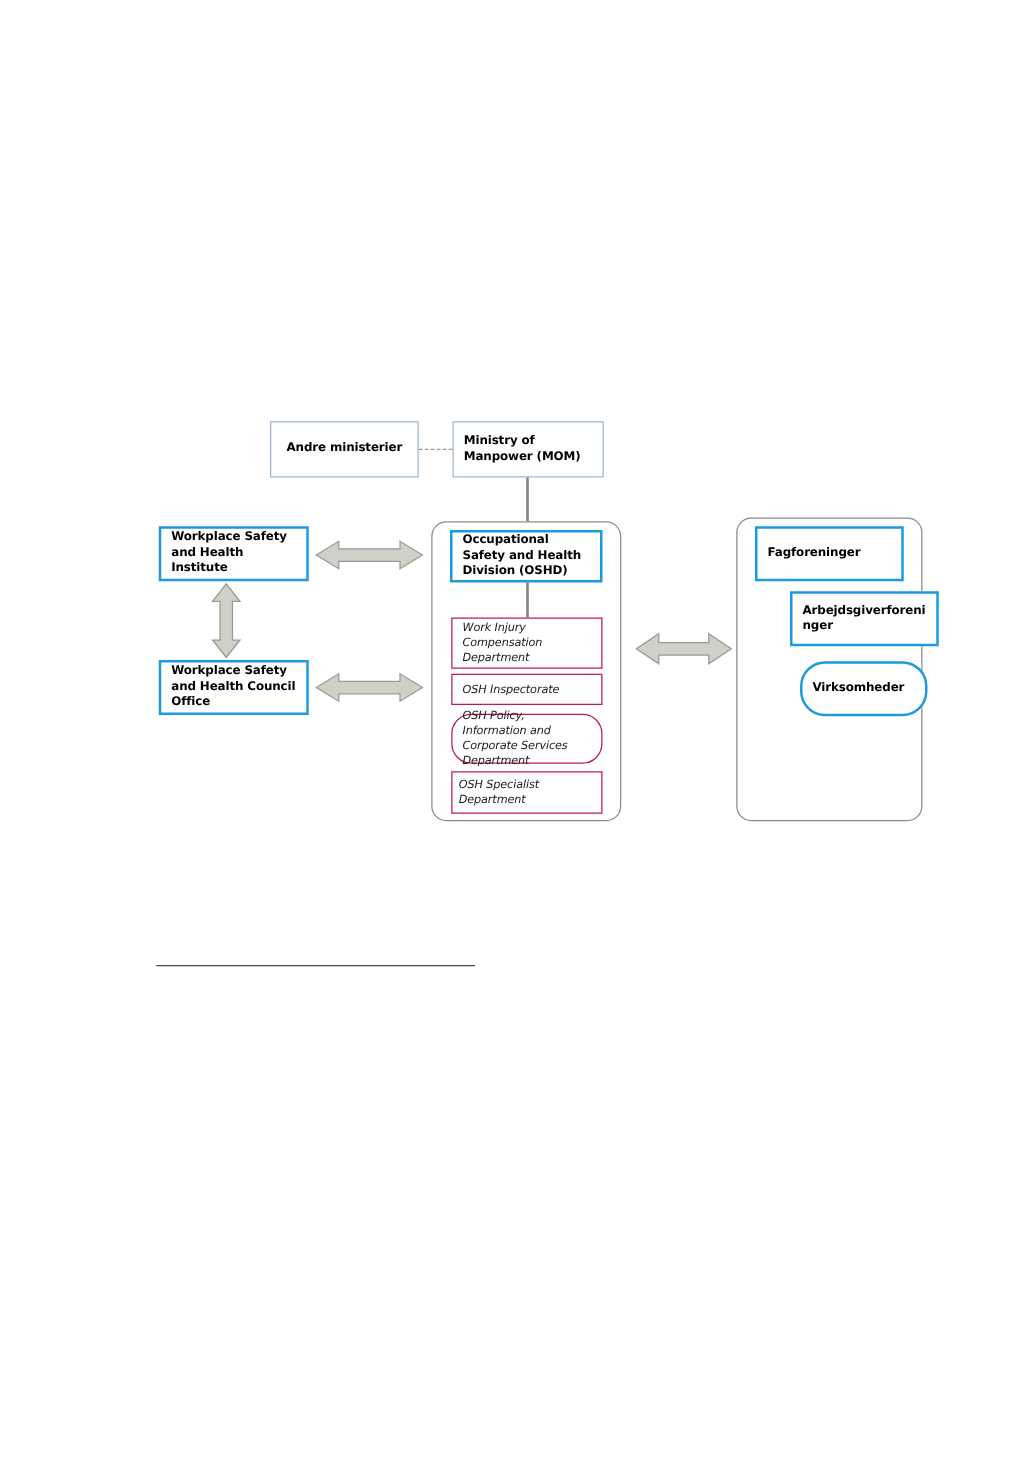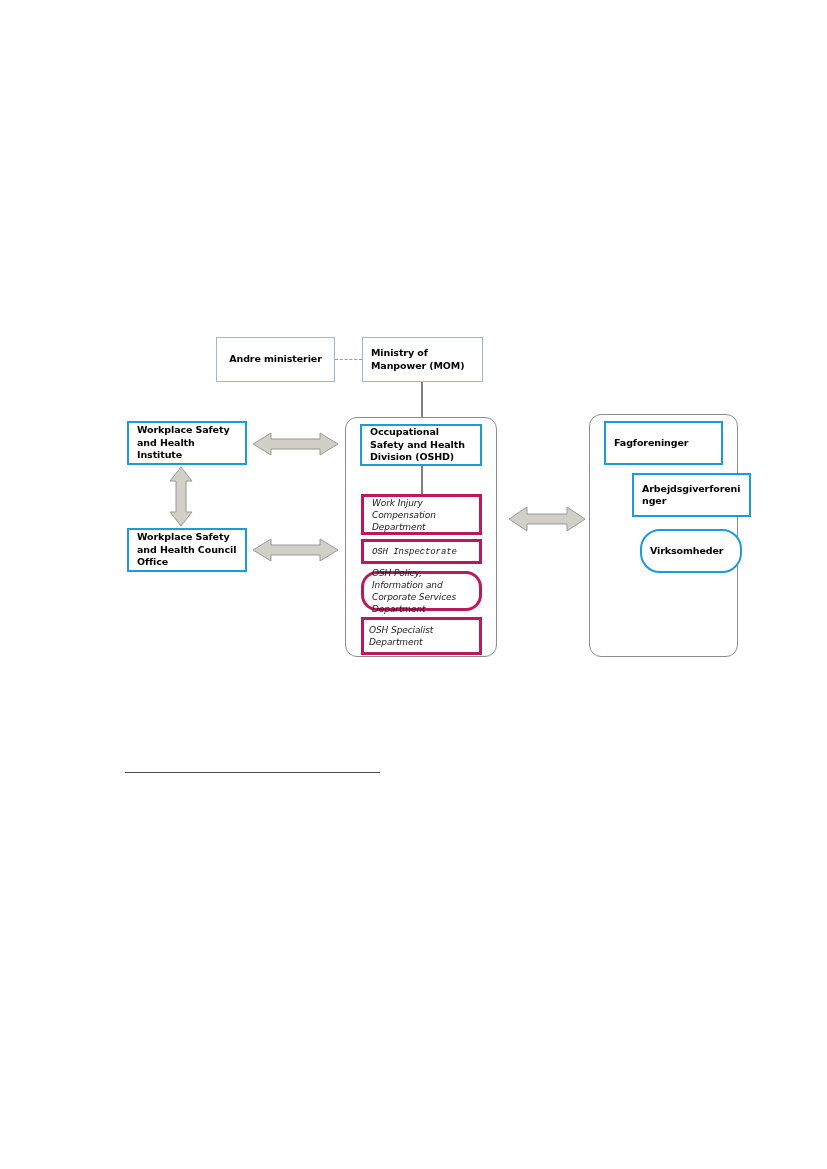--- a/index.html
+++ b/index.html
@@ -50,21 +50,21 @@
   .box-blue {
     border: 2px solid #1c9ade;
   }
   .box-blue .txt {
     font-weight: bold;
     color: #000000;
   }
 
   
   .box-sub {
-    border: 3px solid #be185d;
+    border: 1px solid #be185d;
   }
   .box-sub .txt {
     font-style: italic;
     font-weight: normal;
     color: #1a1a1a;
     font-size: 9px;
     line-height: 12px;
   }
 
   
@@ -149,21 +149,21 @@
   <div class="box box-blue" style="left:360px; top:424px; width:122px; height:42px;">
     <span class="txt">Occupational Safety and Health Division (OSHD)</span>
   </div>
 
   <div class="conn-v" style="left:421px; top:466px; height:28px;"></div>
 
   <div class="box box-sub" style="left:361px; top:494px; width:121px; height:41px;">
     <span class="txt">Work Injury Compensation Department</span>
   </div>
 
-  <div class="box box-sub" style="left:361px; top:539px; width:121px; height:25px;font-family:Liberation Mono, monospace;">
+  <div class="box box-sub" style="left:361px; top:539px; width:121px; height:25px;">
     <span class="txt">OSH Inspectorate</span>
   </div>
 
   <div class="box box-sub" style="left:361px; top:571px; width:121px; height:40px;border-radius:16px;">
     <span class="txt">OSH Policy, Information and Corporate Services Department</span>
   </div>
 
   <div class="box box-sub" style="left:361px; top:617px; width:121px; height:26px; padding:16px 5px;">
     <span class="txt">OSH Specialist Department</span>
   </div>

